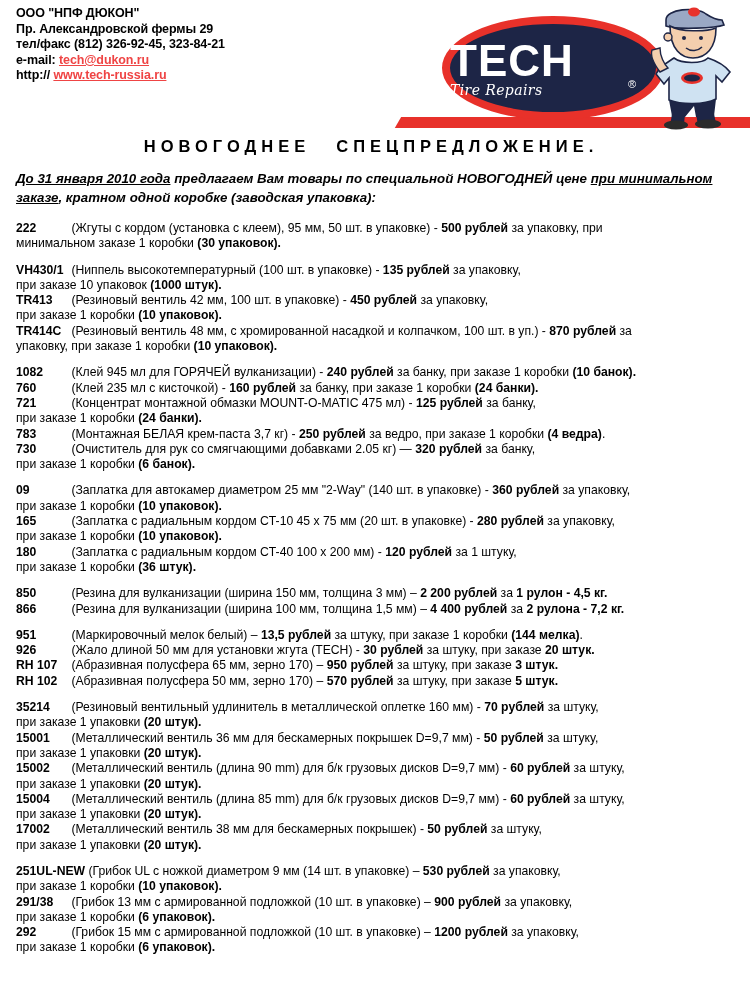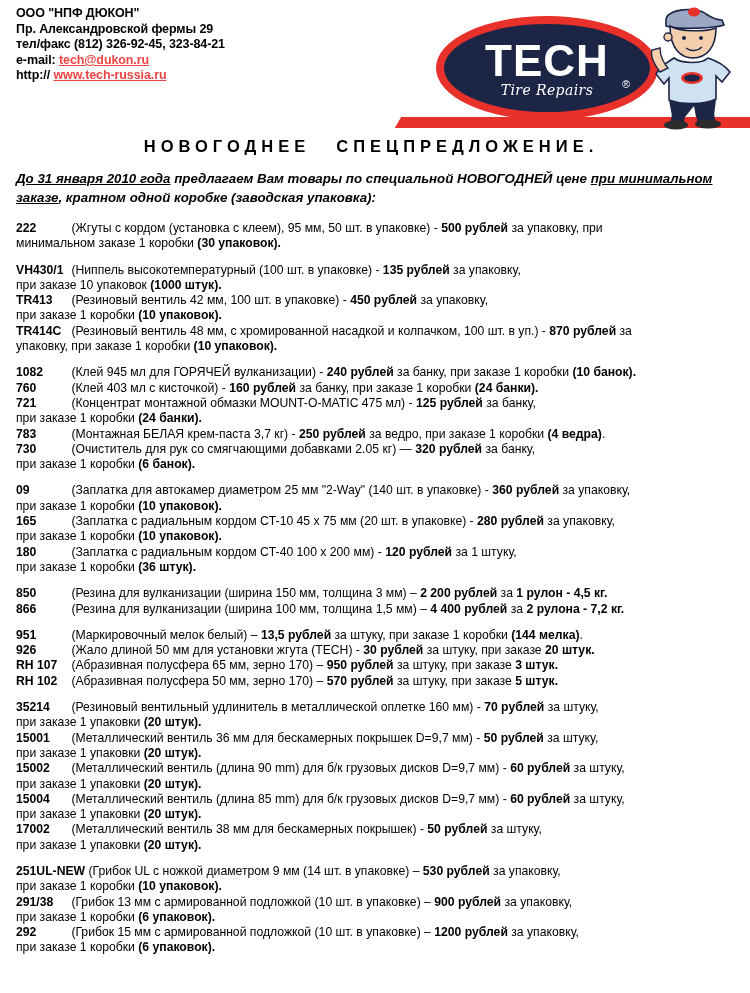--- a/index.html
+++ b/index.html
@@ -66,30 +66,29 @@
   
   .logo-wrap {
     position: absolute;
     left: 430px;
     top: 4px;
     width: 320px;
     height: 122px;
   }
   .logo-oval {
     position: absolute;
-    left: 6px;
+    left: 12px;
     top: 12px;
     width: 222px;
     height: 104px;
     border-radius: 50%;
     background: #1d2546;
     border: 8px solid #e8312a;
     display: flex;
     flex-direction: column;
-    align-items: center;
     justify-content: center;
   }
   .logo-tech {
     color: #ffffff;
     font-size: 44px;
     font-weight: bold;
     letter-spacing: 1px;
     line-height: 42px;
     font-family: "Liberation Sans", sans-serif;
     margin-top: 2px;
@@ -218,21 +217,21 @@
     <div class="group">
       <div class="item"><span class="code">222</span> <span>(Жгуты с кордом (установка с клеем), 95 мм, 50 шт. в упаковке) - </span><b>500 рублей</b><span> за упаковку, при</span><span class="cont"><span>минимальном заказе 1 коробки </span><b>(30 упаковок).</b></span></div>
     </div>
     <div class="group">
       <div class="item"><span class="code">VH430/1</span> <span>(Ниппель  высокотемпературный (100 шт. в упаковке) - </span><b>135 рублей</b><span> за упаковку,</span><span class="cont"><span>при заказе 10 упаковок  </span><b>(1000 штук).</b></span></div>
       <div class="item"><span class="code">TR413</span> <span>(Резиновый вентиль 42 мм, 100 шт. в упаковке) - </span><b>450 рублей</b><span> за упаковку,</span><span class="cont"><span>при заказе 1 коробки </span><b>(10 упаковок).</b></span></div>
       <div class="item"><span class="code">TR414C</span> <span>(Резиновый вентиль 48 мм, с хромированной насадкой и колпачком, 100 шт. в уп.) - </span><b>870 рублей</b><span> за</span><span class="cont"><span>упаковку, при заказе 1 коробки </span><b>(10 упаковок).</b></span></div>
     </div>
     <div class="group">
       <div class="item"><span class="code">1082</span> <span>(Клей 945 мл для ГОРЯЧЕЙ вулканизации) - </span><b>240 рублей</b><span> за банку, при заказе 1 коробки </span><b>(10 банок).</b></div>
-      <div class="item"><span class="code">760</span> <span>(Клей 403 мл с кисточкой) - </span><b>160 рублей</b><span> за банку, при заказе 1 коробки </span><b>(24 банки).</b></div>
+      <div class="item"><span class="code">760</span> <span>(Клей 235 мл с кисточкой) - </span><b>160 рублей</b><span> за банку, при заказе 1 коробки </span><b>(24 банки).</b></div>
       <div class="item"><span class="code">721</span> <span>(Концентрат монтажной обмазки MOUNT-O-MATIC 475 мл) - </span><b>125 рублей</b><span> за банку,</span><span class="cont"><span>при заказе 1 коробки </span><b>(24 банки).</b></span></div>
       <div class="item"><span class="code">783</span> <span>(Монтажная БЕЛАЯ крем-паста 3,7 кг) - </span><b>250 рублей</b><span> за ведро, при заказе 1 коробки </span><b>(4 ведра)</b><span>.</span></div>
       <div class="item"><span class="code">730</span> <span>(Очиститель для рук со смягчающими добавками 2.05 кг) — </span><b>320 рублей</b><span> за банку,</span><span class="cont"><span>при заказе 1 коробки </span><b>(6 банок).</b></span></div>
     </div>
     <div class="group">
       <div class="item"><span class="code">09</span> <span>(Заплатка для автокамер диаметром 25 мм  "2-Way"  (140 шт. в упаковке) - </span><b>360 рублей</b><span> за упаковку,</span><span class="cont"><span>при заказе 1 коробки  </span><b>(10 упаковок).</b></span></div>
       <div class="item"><span class="code">165</span> <span>(Заплатка с радиальным кордом CT-10  45 x 75 мм  (20 шт. в упаковке) - </span><b>280 рублей</b><span> за упаковку,</span><span class="cont"><span>при заказе 1 коробки  </span><b>(10 упаковок).</b></span></div>
       <div class="item"><span class="code">180</span> <span>(Заплатка с радиальным кордом CT-40 100 x 200 мм)  - </span><b>120 рублей</b><span> за 1 штуку,</span><span class="cont"><span>при заказе 1 коробки  </span><b>(36 штук).</b></span></div>
     </div>
     <div class="group">

